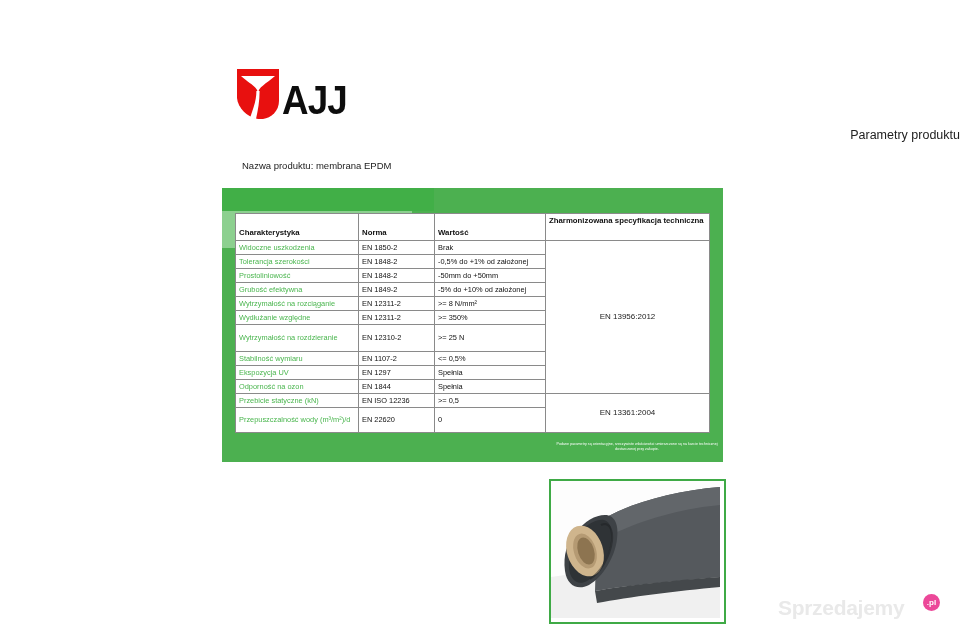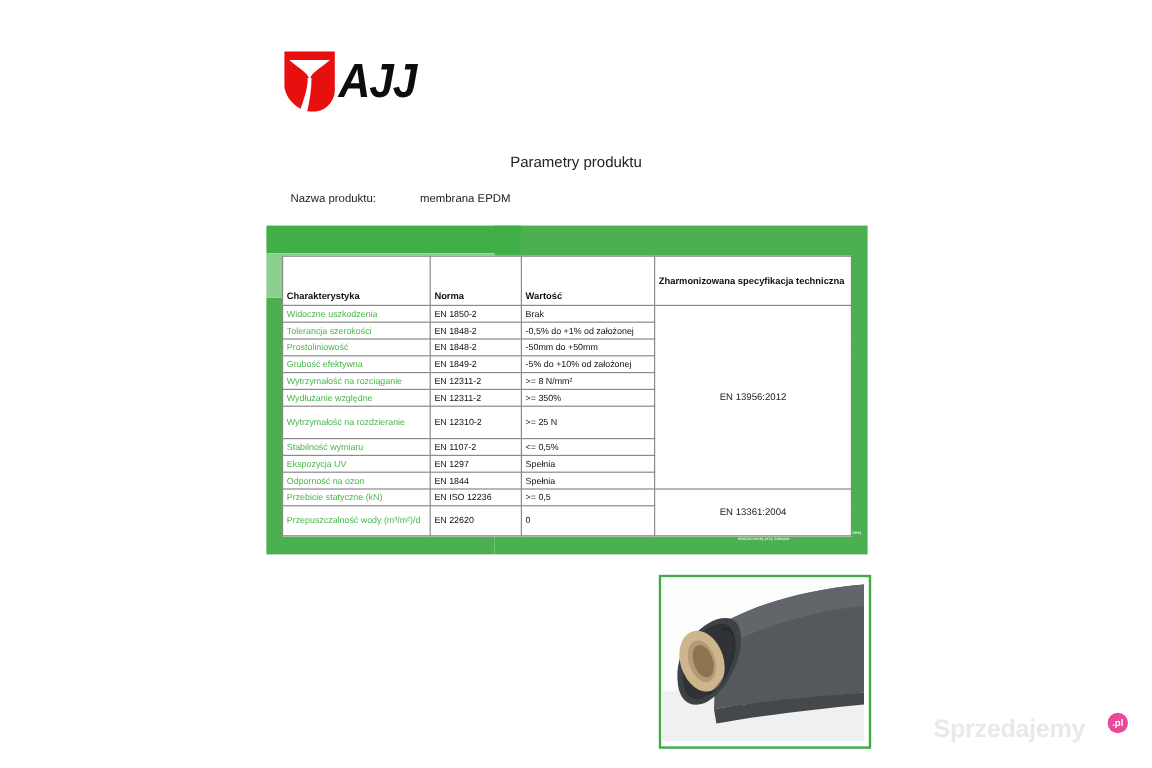--- a/index.html
+++ b/index.html
@@ -14,26 +14,25 @@
     overflow: hidden;
     font-family: "Liberation Sans", sans-serif;
     color: #1a1a1a;
     -webkit-font-smoothing: antialiased;
   }
 
   
   #logo {
     position: absolute;
     left: 236px;
-    top: 40px;
+    top: 65px;
     width: 125px;
     height: 55px;
     display: flex;
-    align-items: center;
-    font-style: italic;
+    align-items: flex-end;
   }
   #logo-mark {
     width: 44px;
     height: 52px;
     flex: 0 0 auto;
   }
   #logo-word {
     font-family: "Liberation Sans", sans-serif;
     font-weight: bold;
     font-size: 40px;
@@ -44,36 +43,36 @@
     transform: scaleX(0.92);
     transform-origin: left center;
   }
 
   
   #doc-title {
     position: absolute;
     left: 0;
     top: 128px;
     width: 960px;
-    text-align: center;
+    text-align: right;
     font-size: 12.5px;
     color: #222;
   }
 
   
   #product-line {
     position: absolute;
     left: 242px;
     top: 160px;
     font-size: 9.5px;
     color: #222;
     white-space: nowrap;
   }
   #product-line .pn-label { display: inline-block; }
-  #product-line .pn-value { display: inline-block; margin-left: 34px; }
+  #product-line .pn-value { display: inline-block; }
 
   
   #green-panel {
     position: absolute;
     left: 222px;
     top: 188px;
     width: 501px;
     height: 274px;
   }
   .g-band-dark {
@@ -143,21 +142,21 @@
   #spec-table th {
     font-weight: bold;
     color: #111;
     height: 22px;
     vertical-align: bottom;
     padding-bottom: 2px;
     font-size: 7.8px;
   }
   #spec-table th.th-harm {
     vertical-align: top;
-    padding-top: 16px;
+    padding-top: 2px;
   }
   .col-char  { width: 123px; }
   .col-norma { width: 76px; }
   .col-wart  { width: 111px; }
   .col-harm  { width: 164px; }
 
   #spec-table td.c-char {
     color: #49b54d;
     height: 13px;
   }

